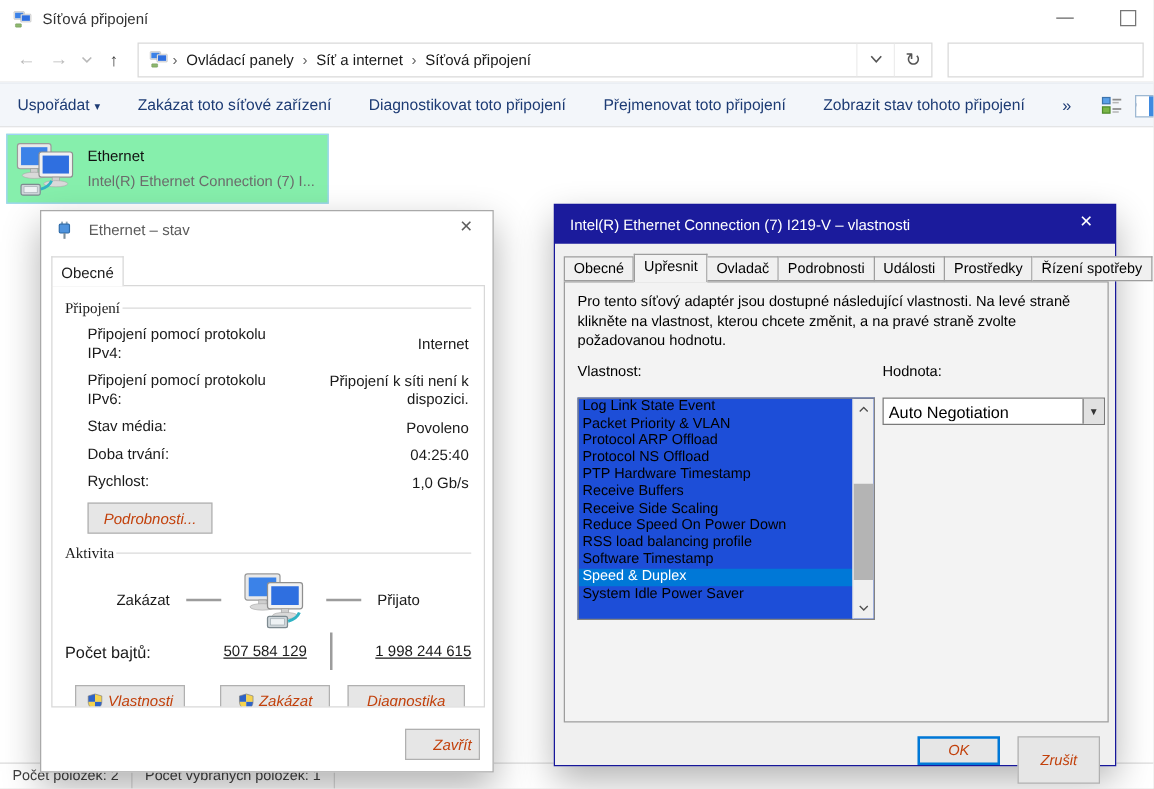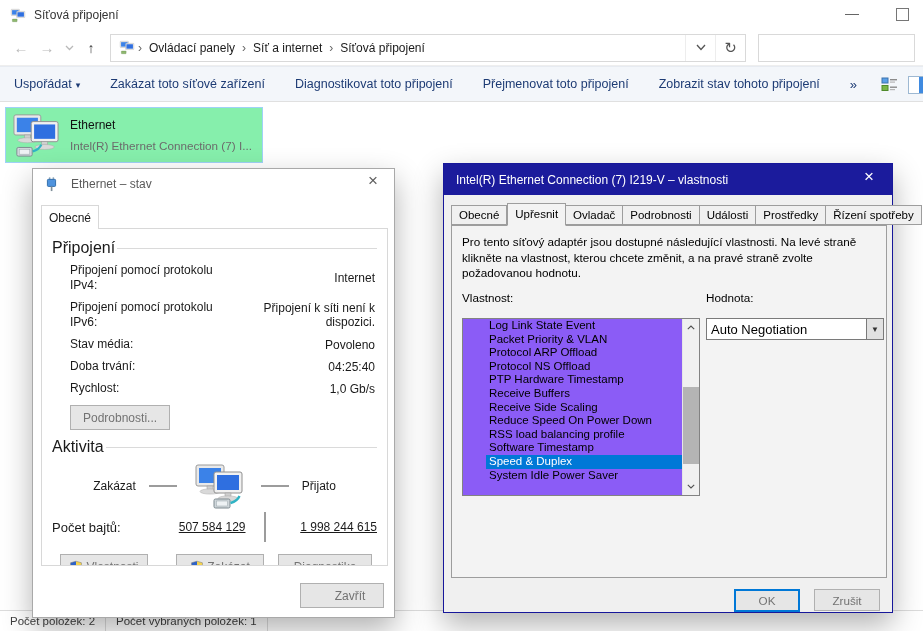--- a/index.html
+++ b/index.html
@@ -43,69 +43,69 @@
   .sb-cell{font-size:11.5px;color:#404040;padding:0 10px;height:100%;display:flex;align-items:center;border-right:1px solid #dcdcdc;}
 
   
   .stav{position:absolute;left:32px;top:168px;width:363px;height:450px;background:#fff;border:1px solid #a9a9a9;box-shadow:0 12px 28px rgba(0,0,0,.30);}
   .sd-titlebar{position:relative;height:30px;display:flex;align-items:center;padding:0 12px;}
   .sd-title{font-size:12px;color:#5a5a5a;margin-left:13px;}
   .sd-close{position:absolute;right:10px;top:2px;font-size:17px;color:#5f5f5f;width:22px;text-align:center;}
   .sd-tab{position:absolute;left:8px;top:36px;width:58px;height:24px;background:#fff;border:1px solid #d8d8d8;border-bottom:none;z-index:2;font-size:12px;color:#1a1a1a;display:flex;align-items:center;justify-content:center;}
   .sd-panel{position:absolute;left:8px;top:59px;width:347px;height:338px;border:1px solid #d8d8d8;background:#fff;padding:10px 10px 0 10px;overflow:hidden;}
   .grouprow{display:flex;align-items:center;}
-  .grouplabel{font-size:16px;color:#1a1a1a;margin-right:2px;white-space:nowrap;}
+  .grouplabel{font-size:12px;color:#1a1a1a;margin-right:2px;white-space:nowrap;font-family:Liberation Serif, serif;}
   .groupline{flex:1;height:1px;background:#dadada;}
   .sd-rows{margin:6px 0 0 18px;}
   .sd-row{display:flex;align-items:center;margin-bottom:7px;}
   .sd-row .rl{width:158px;font-size:12px;color:#1a1a1a;line-height:1.25;}
   .sd-row .rv{flex:1;text-align:right;font-size:12px;color:#1a1a1a;padding-right:2px;}
-  .btn{display:inline-flex;align-items:center;justify-content:center;background:#e6e6e6;border:1px solid #b0b0b0;font-size:12px;color:#737373;}
+  .btn{display:inline-flex;align-items:center;justify-content:center;background:#e6e6e6;border:1px solid #b0b0b0;font-size:12px;color:#c2410c;font-style:italic;}
   .sd-details{margin:2px 0 8px 18px;height:25px;padding:0 12px;}
   .activityrow{display:flex;align-items:center;justify-content:center;margin:6px 0 2px 0;gap:13px;}
   .act-label{font-size:12px;color:#1a1a1a;}
   .act-dash{width:28px;height:2px;background:#9c9c9c;}
   .bytesrow{display:flex;align-items:center;margin-top:2px;}
   .bytesrow .bl{width:96px;font-size:13px;color:#1a1a1a;}
   .bytesrow .bv{flex:1;text-align:right;font-size:12px;color:#1a1a1a;text-decoration:underline;}
   .bytes-div{width:2px;height:30px;background:#9c9c9c;margin:0 14px 0 18px;}
   .sd-buttons{display:flex;margin-top:12px;}
   .sd-buttons .btn{height:26px;}
   .shield{margin-right:3px;}
   .b-vlast{margin-left:8px;width:88px;}
   .b-zakaz{margin-left:28px;width:88px;}
   .b-diag{margin-left:14px;width:94px;}
-  .sd-close-btn{position:absolute;right:10px;bottom:9px;width:84px;height:25px;padding-left:16px;}
+  .sd-close-btn{position:absolute;right:10px;bottom:9px;width:60px;height:25px;padding-left:16px;}
 
   
   .props{position:absolute;left:443px;top:163px;width:450px;height:450px;background:#f0f0f0;border:1px solid #17179a;box-shadow:0 12px 28px rgba(0,0,0,.30);}
   .pd-titlebar{position:relative;height:31px;background:#1b1b9c;display:flex;align-items:center;padding-left:12px;}
   .pd-title{font-size:12px;color:#fff;}
   .pd-close{position:absolute;right:12px;top:3px;font-size:17px;color:#fff;width:22px;text-align:center;}
   .pd-tabs{position:absolute;left:7px;top:38px;display:flex;align-items:flex-end;z-index:2;height:23px;}
   .pd-tab{height:20px;line-height:19px;padding:0 7px;border:1px solid #9d9d9d;border-left:none;background:#f0f0f0;font-size:11.5px;color:#000;white-space:nowrap;}
   .pd-tab:first-child{border-left:1px solid #9d9d9d;}
   .pd-tab.active{height:23px;line-height:21px;border:1px solid #9d9d9d;border-bottom:1px solid #f3f3f3;background:#f3f3f3;margin-bottom:-1px;}
   .pd-panel{position:absolute;left:7px;top:61px;width:436px;height:353px;border:1px solid #9d9d9d;background:#f3f3f3;padding:8px 8px 0 10px;}
   .pd-intro{font-size:11.7px;color:#000;line-height:1.34;width:418px;}
   .pd-cols{display:grid;grid-template-columns:244px 1fr;margin-top:10px;}
   .pd-collabel{font-size:11.7px;color:#000;margin-bottom:4px;}
-  .listbox{position:relative;width:238px;height:178px;background:#8b5cf6;border:1px solid #828282;overflow:hidden;font-size:11.5px;padding-left:23px;}
+  .listbox{position:relative;width:238px;height:178px;background:#1d4ed8;border:1px solid #828282;overflow:hidden;font-size:11.5px;}
   .li{height:13.6px;line-height:13.5px;padding-left:3px;white-space:nowrap;color:#000;width:219px;overflow:hidden;}
   .li.sel{background:#0078d7;color:#fff;}
   .lb-scroll{position:absolute;right:0;top:0;bottom:0;width:17px;background:#f0f0f0;border-left:1px solid #e6e6e6;}
   .lb-arrow{position:absolute;left:0;width:16px;height:17px;display:flex;align-items:center;justify-content:center;}
   .lb-arrow.up{top:0;}
   .lb-arrow.down{bottom:0;}
   .lb-thumb{position:absolute;left:0;top:68px;width:16px;height:77px;background:#b4b4b4;}
   .combo{display:flex;width:178px;height:22px;background:#fff;border:1px solid #7a7a7a;align-items:center;}
   .combo .cv{flex:1;font-size:13px;color:#000;padding-left:4px;white-space:nowrap;overflow:hidden;}
   .combo .carrow{width:17px;height:100%;background:#e1e1e1;border-left:1px solid #7a7a7a;display:flex;align-items:center;justify-content:center;font-size:8px;color:#333;}
   .pd-ok{position:absolute;right:92px;top:425px;width:66px;height:23px;border:2px solid #0078d7;background:#e6e6e6;font-size:11.7px;display:flex;align-items:center;justify-content:center;}
-  .pd-cancel{position:absolute;right:12px;top:425px;width:66px;height:22px;font-size:11.7px;}
+  .pd-cancel{position:absolute;right:12px;top:425px;width:66px;height:38px;font-size:11.7px;}
 </style>
 </head>
 <body>
 
 <div class="screen">
 
   <div class="titlebar">
     <svg width="16" height="15" viewBox="0 0 54 48">
         <rect x="4" y="3" width="28" height="21" rx="2" fill="#e8e8e8" stroke="#9a9a9a"></rect>
         <rect x="7" y="6" width="22" height="15" fill="#3b82e8"></rect>

